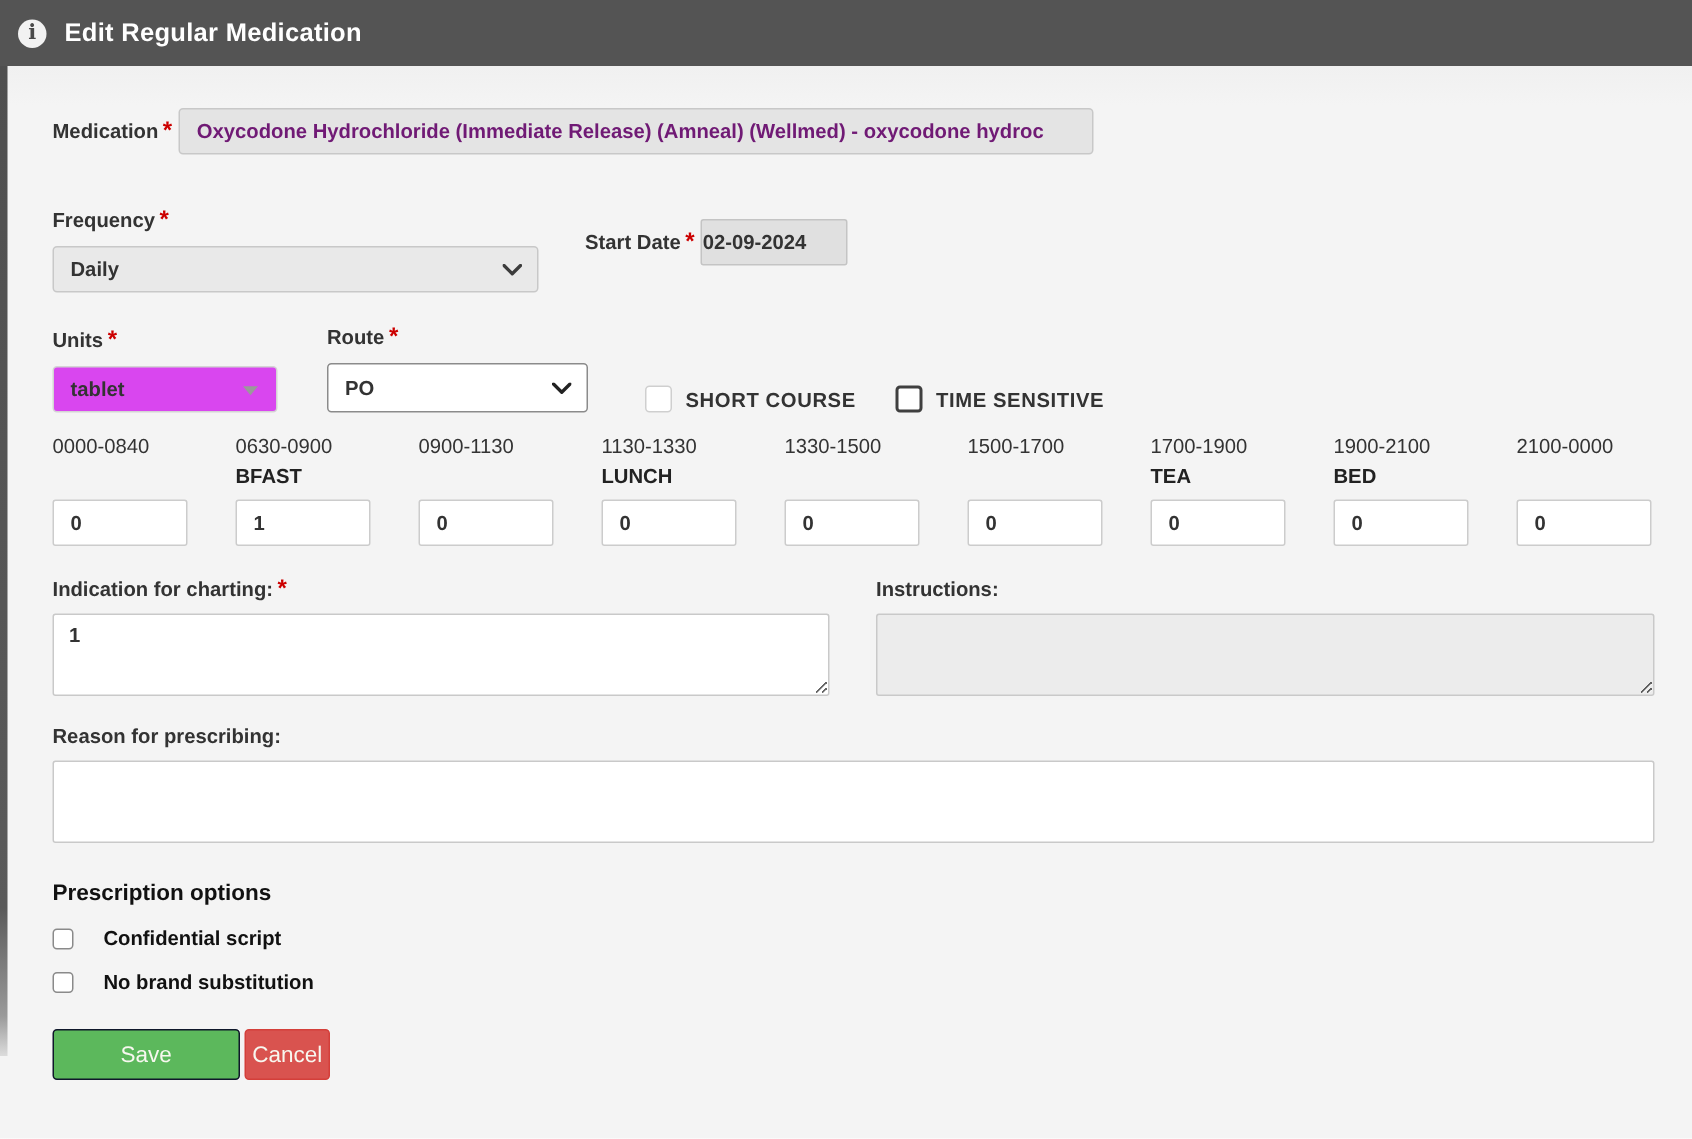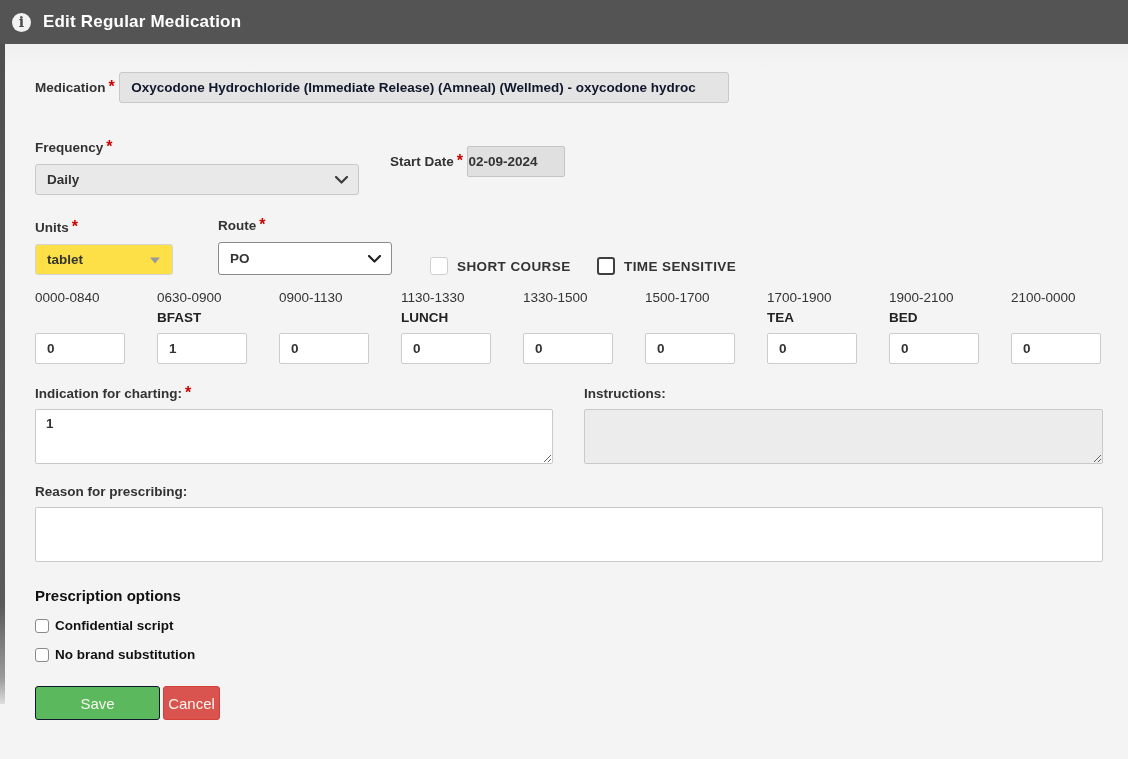--- a/index.html
+++ b/index.html
@@ -29,40 +29,40 @@
 
   .content { padding: 19px 25px 0 35px; position: relative; }
 
   .field-label { font-size: 13.5px; font-weight: bold; color: #333; }
   .req { color: #cc0000; font-weight: bold; margin-left: 3px; }
 
   .med-input {
     margin-top: 9px; width: 610px; height: 31px; background: #e4e4e4;
     border: 1px solid #c8c8c8; border-radius: 3px; padding: 0 11px;
     font-family: "Liberation Sans", sans-serif;
-    font-size: 13.5px; font-weight: bold; color: #0f172a;
+    font-size: 13.5px; font-weight: bold; color: #701a75;
   }
 
   .row-freq { display: flex; margin-top: 35px; gap: 31px; }
   .sel {
     position: relative; margin-top: 8px; height: 31px; border: 1px solid #c8c8c8;
     border-radius: 3px; display: flex; align-items: center; padding: 0 11px;
     font-size: 13.5px; font-weight: bold; color: #333; background: #e9e9e9;
   }
   .sel .chev { position: absolute; right: 10px; top: 50%; transform: translateY(-50%); }
   .freq-sel { width: 324px; }
   .date-input {
     margin-top: 8px; width: 98px; height: 31px; background: #e0e0e0;
     border: 1px solid #c4c4c4; border-radius: 2px; 
     font-family: "Liberation Sans", sans-serif;
     font-size: 13.5px; font-weight: bold; color: #333;
   }
 
   .row-units { display: flex; margin-top: 21px; align-items: flex-end; }
-  .units-sel { width: 138px; background: #fde047; border-color: #d4d4d4; }
+  .units-sel { width: 150px; background: #d946ef; border-color: #d4d4d4; }
   .units-caret {
     position: absolute; right: 12px; top: 50%; transform: translateY(-42%);
     width: 0; height: 0; border-left: 5px solid transparent;
     border-right: 5px solid transparent; border-top: 6px solid #9a9a9a;
   }
   .route-sel { width: 174px; background: #ffffff; border-color: #8b8b8b; height: 33px; }
   .col-units { width: 183px; }
   .col-route { width: 182px; }
   .flagbox { display: flex; align-items: center; gap: 9px; margin-top: 36px; }
   .flag-short { margin-left: 30px; width: 167px; }
@@ -92,21 +92,21 @@
     border: 1px solid #c9c9c9; border-radius: 2px; padding: 6px 10px;
     font-family: "Liberation Sans", sans-serif; font-size: 13.5px;
     font-weight: bold; color: #333; resize: both;
   }
   .ta-white { background: #fff; }
   .ta-disabled { background: #ececec; }
   .row-reason { margin-top: 18px; }
   .reason-ta { width: 1068px; resize: none; font-weight: normal; }
 
   .rx-heading { margin-top: 25px; font-size: 15px; font-weight: bold; color: #111; }
-  .rx-option { display: flex; align-items: center; gap: 6px; margin-top: 14px; }
+  .rx-option { display: flex; align-items: center; gap: 20px; margin-top: 14px; }
   .rx-option:first-of-type { margin-top: 18px; }
   .cb-small { width: 14px; height: 14px; border: 1px solid #8a8a8a; border-radius: 3px; background: #fff; }
   .rx-label { font-size: 13.5px; font-weight: bold; color: #111; }
 
   .btn-row { display: flex; margin-top: 24px; gap: 3px; }
   .btn {
     height: 34px; border-radius: 3px; font-family: "Liberation Sans", sans-serif;
     font-size: 15px; color: #f7f7ef; display: flex; align-items: center;
     justify-content: center; cursor: pointer;
   }

